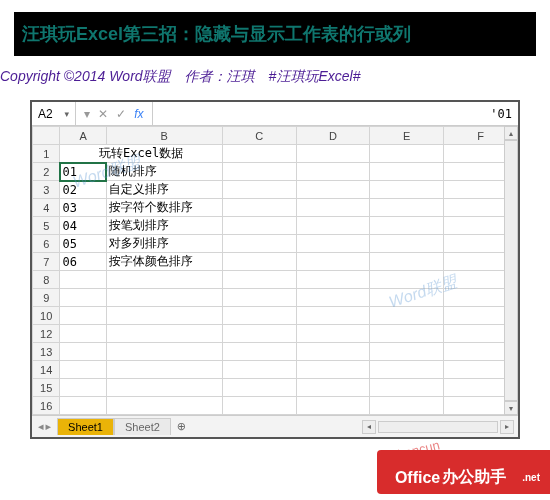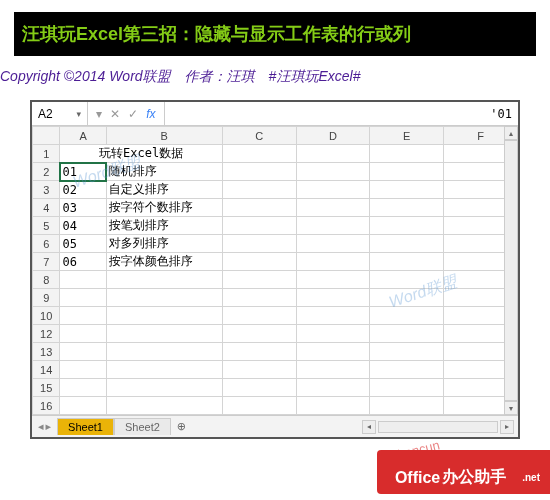--- a/index.html
+++ b/index.html
@@ -1,24 +1,24 @@
 <!DOCTYPE html>
 <html><head>
 <meta charset="utf-8">
 <style>
   * { box-sizing: border-box; margin: 0; padding: 0; }
   body { width: 550px; height: 500px; background: #fff; font-family: "Microsoft YaHei", Arial, sans-serif; overflow: hidden; position: relative; }
   
-  .title-bar { background: #000; color: #84cc16; margin: 12px 14px 8px 14px; padding: 10px 8px; font-size: 18px; font-weight: bold; text-align: left; }
+  .title-bar { background: #000; color: #0f766e; margin: 12px 14px 8px 14px; padding: 10px 8px; font-size: 18px; font-weight: bold; text-align: left; }
   .copyright { text-align: left; color: #4c1d95; font-size: 14px; margin: 12px 0 14px 0; font-style: italic; }
   
   .excel-frame { border: 2px solid #555; margin: 0 30px; background: #fff; position: relative; }
   
   .formula-bar { display: flex; align-items: center; border-bottom: 1px solid #ccc; height: 24px; font-size: 12px; }
-  .name-box { width: 56px; border-right: 1px solid #ccc; padding: 0 6px; display: flex; align-items: center; justify-content: space-between; height: 100%; }
+  .name-box { width: 44px; border-right: 1px solid #ccc; padding: 0 6px; display: flex; align-items: center; justify-content: space-between; height: 100%; }
   .name-box .dd { font-size: 9px; color: #666; }
   .fb-btns { display: flex; align-items: center; gap: 8px; padding: 0 8px; color: #999; font-size: 12px; border-right: 1px solid #ccc; height: 100%; }
   .fb-btns .fx { font-style: italic; color: #3b82f6; }
   .fb-input { flex: 1; padding: 0 6px; font-family: Consolas, monospace; font-size: 12px; text-align: right; }
   
   .grid-wrap { position: relative; overflow: hidden; }
   table.grid { border-collapse: collapse; width: 100%; table-layout: fixed; font-size: 12px; }
   table.grid th, table.grid td { border: 1px solid #d4d4d4; height: 18px; padding: 0 2px; font-weight: normal; }
   table.grid th { background: #f3f3f3; color: #444; text-align: center; font-size: 11px; }
   .corner { background: #f3f3f3; }

